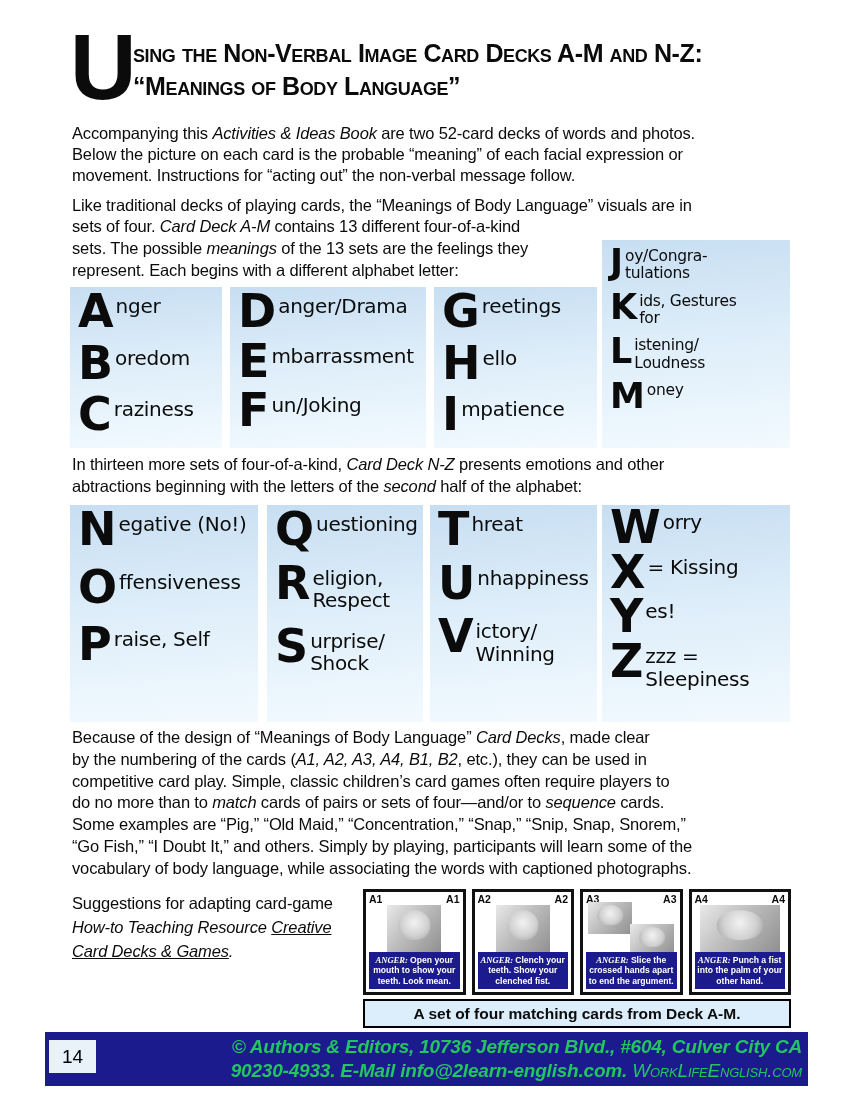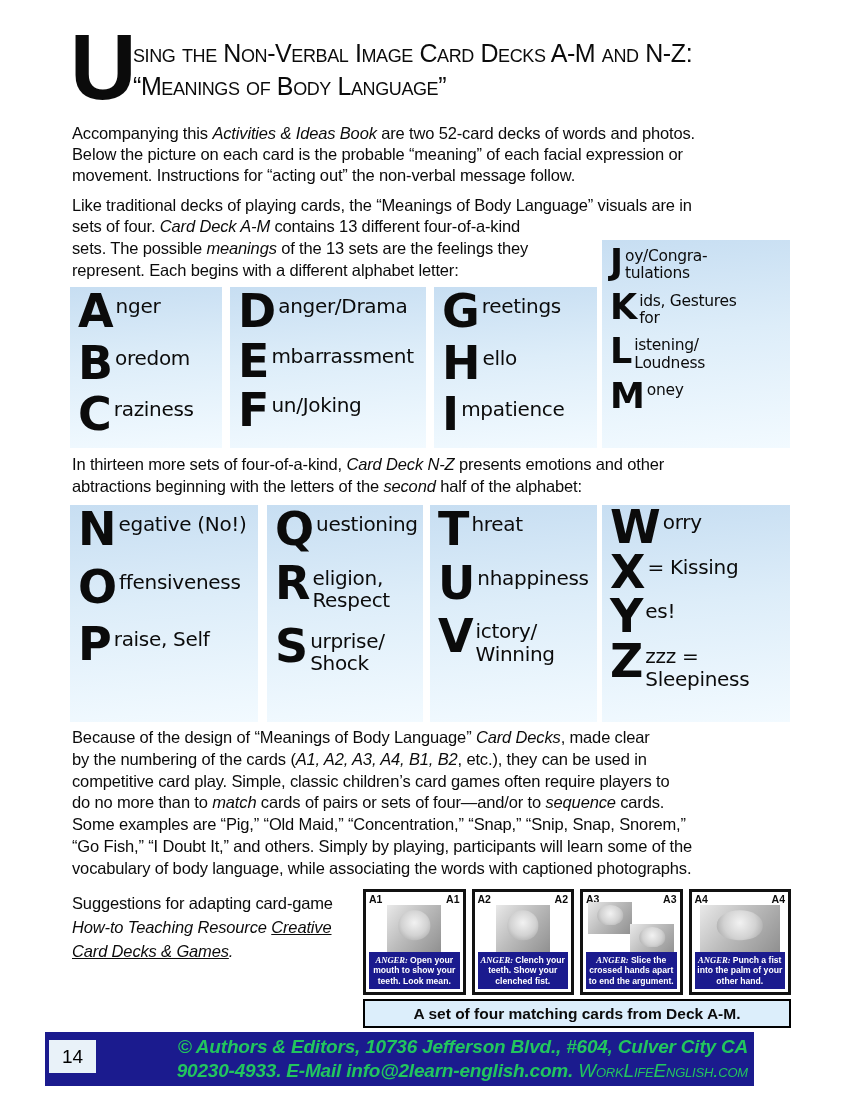--- a/index.html
+++ b/index.html
@@ -3,21 +3,21 @@
 <meta charset="utf-8">
 <style>
   html,body{margin:0;padding:0;background:#fff;}
   .page{position:relative;width:850px;height:1100px;background:#ffffff;overflow:hidden;
         font-family:"Liberation Sans",sans-serif;color:#0b0b0b;}
 
   
   .dropcap{position:absolute;left:70px;top:30px;font-size:92px;line-height:0.82;
            font-weight:700;font-family:"Liberation Sans",sans-serif;letter-spacing:-2px;}
   .title-lines{position:absolute;left:133px;top:38px;width:660px;
-               font-weight:400;font-variant:small-caps;letter-spacing:-0.4px;}
+               font-weight:700;font-variant:small-caps;letter-spacing:-0.4px;}
   .title-l1{font-size:25px;line-height:31px;}
   .title-l2{font-size:25px;line-height:31px;margin-top:2px;}
 
   
   .para{position:absolute;font-size:16.5px;letter-spacing:-0.15px;}
   .para .tl{white-space:nowrap;}
   .p1{left:72px;top:123px;width:720px;}  .p1 .tl{line-height:20.8px;}
   .p2a{left:72px;top:195px;width:720px;} .p2a .tl{line-height:21px;}
   .p2b{left:72px;top:238px;width:525px;} .p2b .tl{line-height:21.5px;}
   .p3{left:72px;top:454px;width:720px;}  .p3 .tl{line-height:21.5px;}
@@ -64,21 +64,21 @@
   .ccap{position:absolute;left:3px;right:3px;bottom:3px;background:#1b1b8e;color:#fff;
         font-size:8.6px;line-height:10.3px;font-weight:700;text-align:center;
         padding:3px 1px;letter-spacing:0;}
   .ccap .lab{font-style:italic;font-family:"Liberation Serif",serif;}
 
   .caption-bar{position:absolute;left:363px;top:999px;width:428px;height:29px;
         box-sizing:border-box;border:2px solid #000;background:#dceefb;
         font-size:15.5px;font-weight:700;text-align:center;line-height:25px;letter-spacing:0;}
 
   
-  .footer{position:absolute;left:45px;top:1032px;width:709px;height:54px;background:#1b1b8e;}
+  .footer{position:absolute;left:45px;top:1032px;width:763px;height:54px;background:#1b1b8e;}
   .pagebox{position:absolute;left:4px;top:8px;width:47px;height:33px;background:#e9f2f9;
            color:#000;font-size:19px;text-align:center;line-height:33px;}
   .ftext{position:absolute;left:60px;right:6px;top:3px;color:#22c55e;font-weight:700;
          font-style:italic;font-size:19px;line-height:24px;text-align:right;letter-spacing:-0.2px;}
 </style>
 </head>
 <body>
 
 <div class="page">
 

